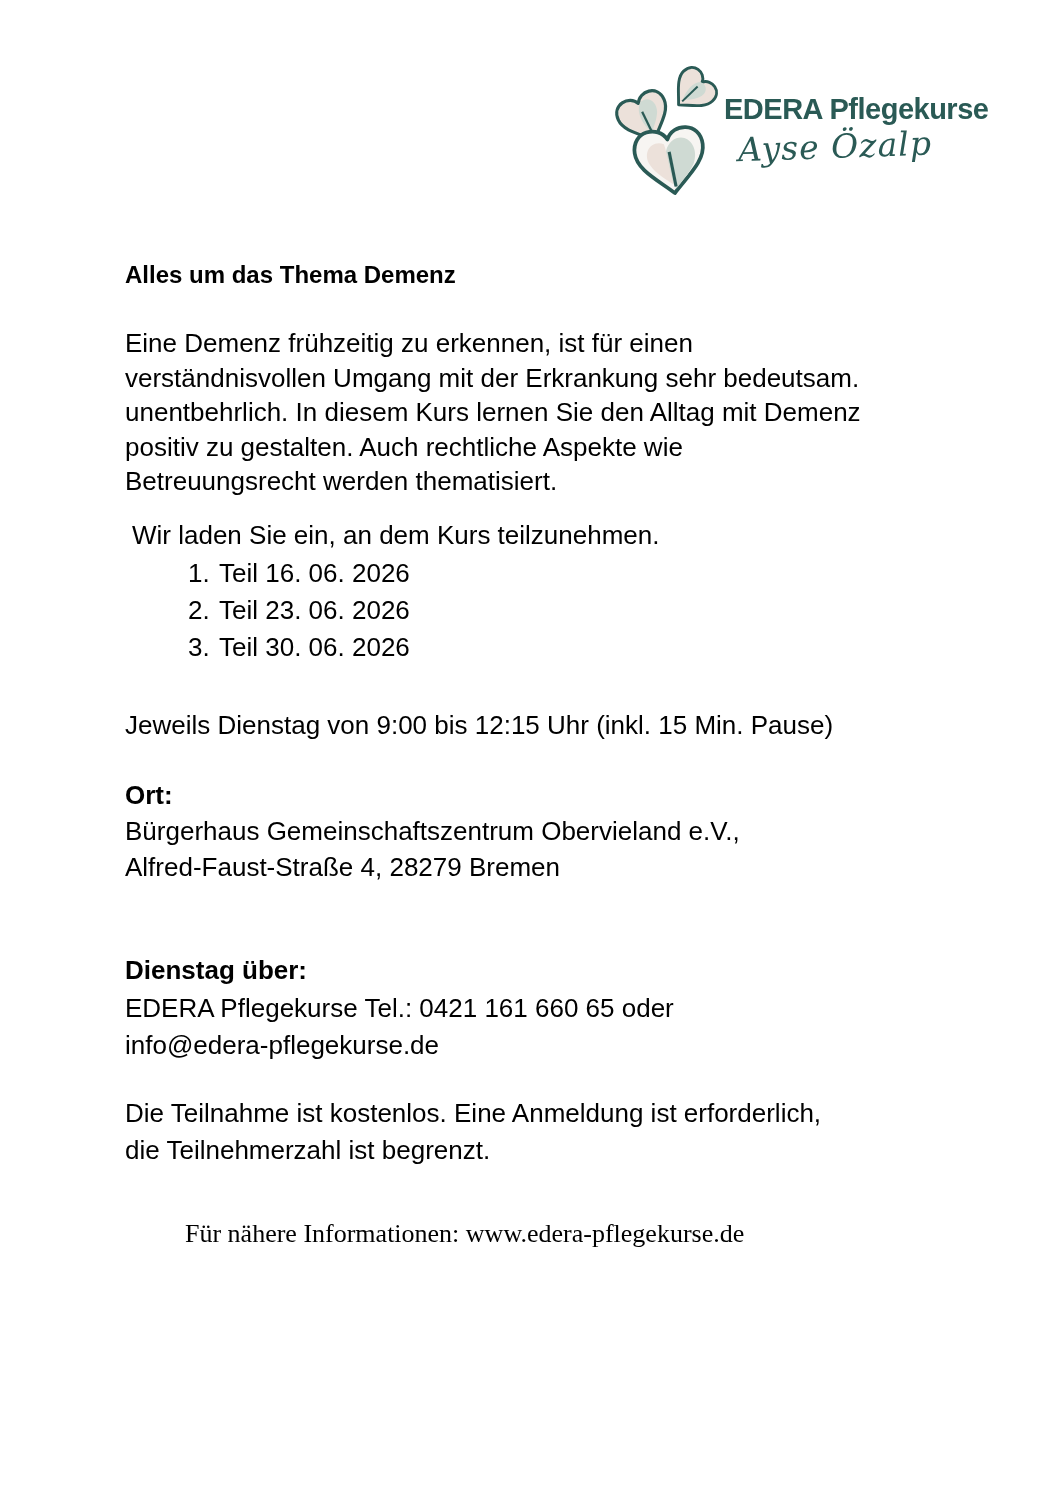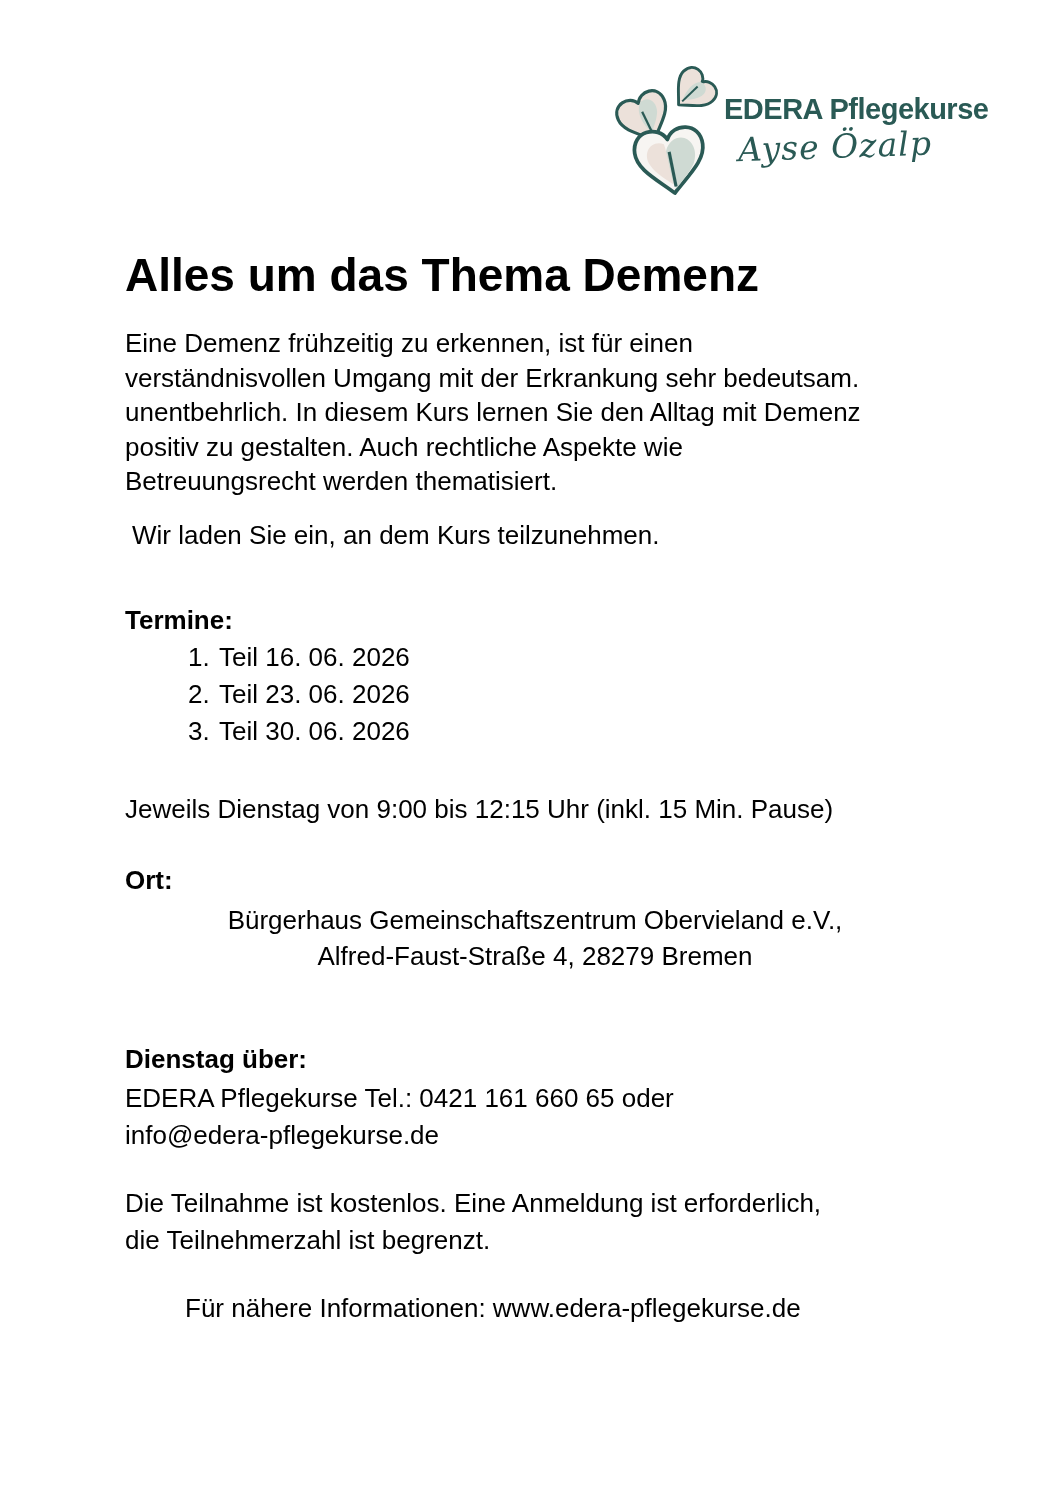--- a/index.html
+++ b/index.html
@@ -48,41 +48,41 @@
   .content {
     position: absolute;
     left: 125px;
     top: 0;
     width: 820px;
     padding-top: 254px;
     font-size: 26px;
     line-height: 34.6px;
   }
   .doc-title {
-    font-size: 46px;
+    font-size: 24px;
     font-weight: 700;
     line-height: 42px;
     margin: 0;
   }
   .intro { margin-top: 30px; }
   .invitation { margin-top: 19px; padding-left: 7px; }
   .section-heading { margin-top: 50px; font-weight: 700; }
   .termine-list {
     margin: 2px 0 0 0;
     padding-left: 92px;
     line-height: 37px;
   }
   .termine-list li { padding-left: 2px; }
   .schedule { margin-top: 42px; }
   .ort-heading { margin-top: 36px; font-weight: 700; }
-  .ort-lines { margin-top: 5px; line-height: 36px; text-align: center; }
+  .ort-lines { line-height: 36px; }
   .anmeldung-heading { margin-top: 68px; font-weight: 700; }
   .anmeldung-lines { margin-top: 3px; line-height: 37px; }
   .note { margin-top: 31px; line-height: 37px; }
-  .footer-line { margin-top: 32px; margin-left: 60px; }
+  .footer-line { margin-top: 48px; margin-left: 60px; font-family: Liberation Serif, serif; }
 </style>
 </head>
 <body>
 
 <div class="page">
 
   <div class="logo">
     <svg class="logo-leaves" width="132" height="158" viewBox="0 0 132 158" aria-hidden="true">
       <defs>
         <path id="leaf" d="M0,-18 C -7,-33 -33,-31 -33,-9 C -33,7 -15,19 0,34 C 15,19 33,7 33,-9 C 33,-31 7,-33 0,-18 Z"></path>
@@ -120,21 +120,20 @@
     <div class="intro">
         <div>Eine Demenz frühzeitig zu erkennen, ist für einen</div>
         <div>verständnisvollen Umgang mit der Erkrankung sehr bedeutsam.</div>
         <div>unentbehrlich. In diesem Kurs lernen Sie den Alltag mit Demenz</div>
         <div>positiv zu gestalten. Auch rechtliche Aspekte wie</div>
         <div>Betreuungsrecht werden thematisiert.</div>
       </div>
 
     <div class="invitation">Wir laden Sie ein, an dem Kurs teilzunehmen.</div>
 
-    <div class="section-heading">Termine:</div>
 
     <ol class="termine-list">
         <li>Teil 16. 06. 2026</li>
         <li>Teil 23. 06. 2026</li>
         <li>Teil 30. 06. 2026</li>
       </ol>
 
     <div class="schedule">Jeweils Dienstag von 9:00 bis 12:15 Uhr (inkl. 15 Min. Pause)</div>
 
     <div class="ort-heading">Ort:</div>

